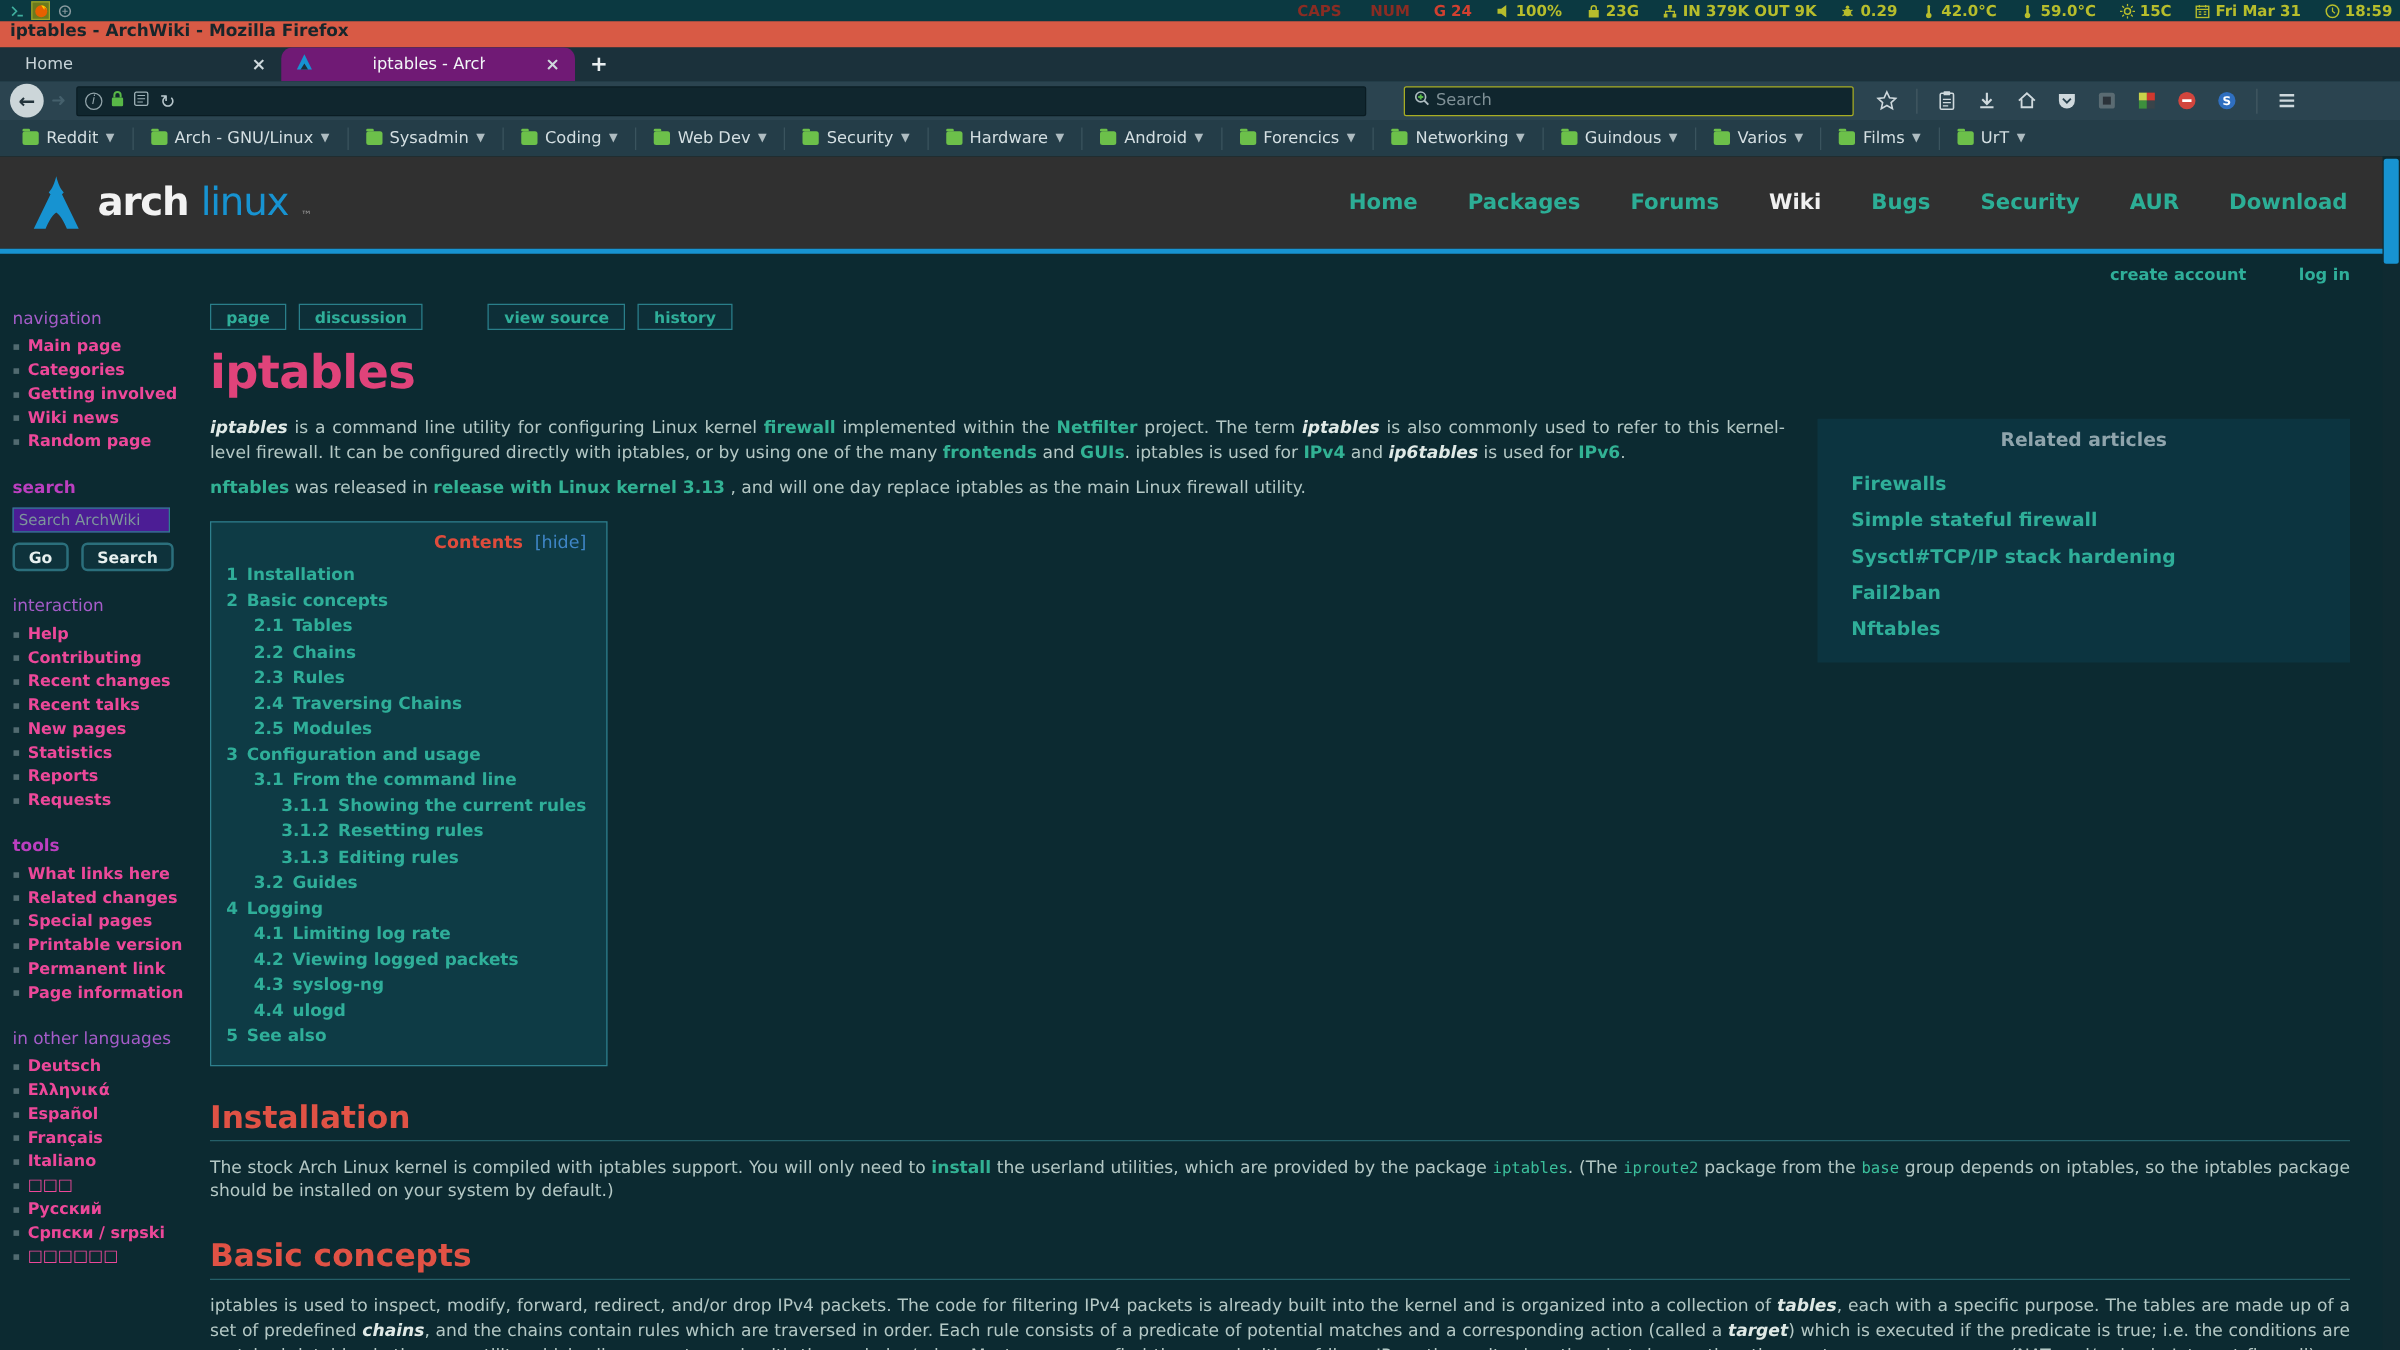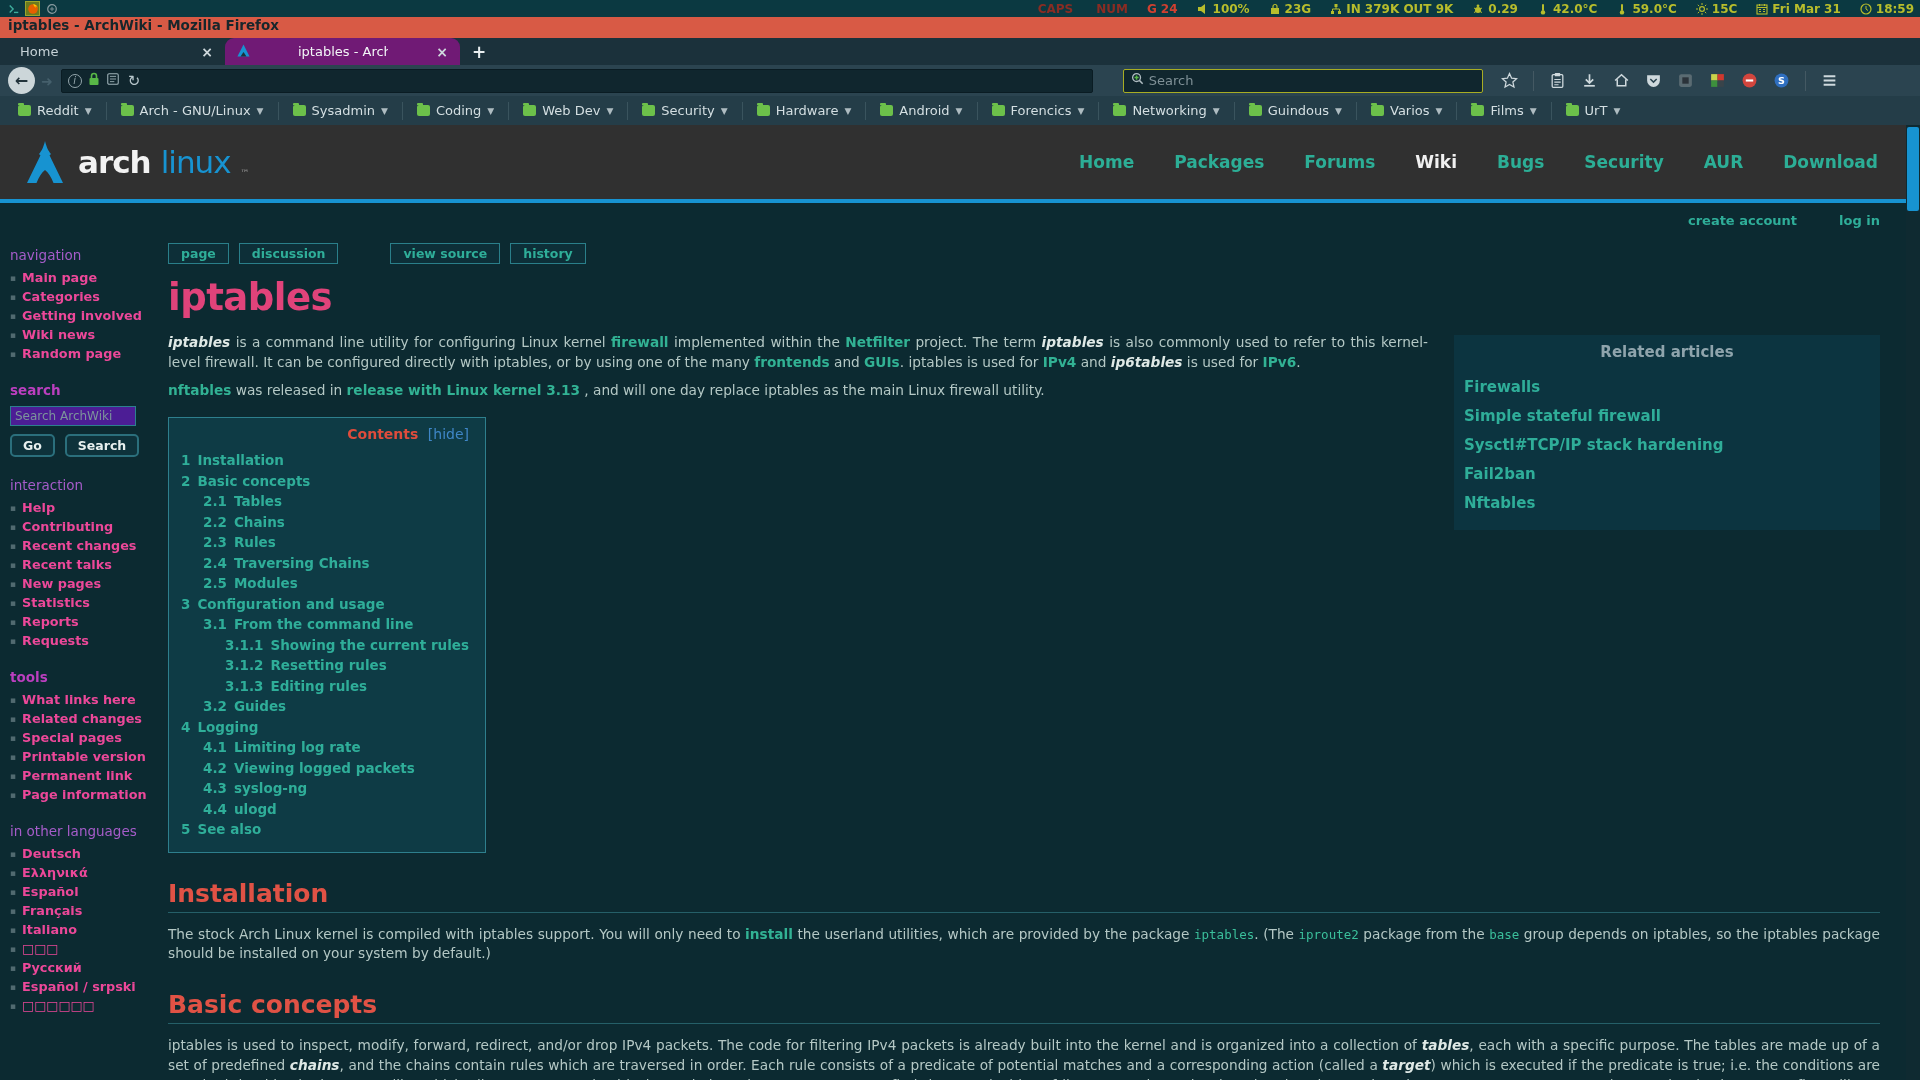--- a/index.html
+++ b/index.html
@@ -112,21 +112,21 @@
   .personal a { color:#2fae99; font-size:13px; font-weight:bold; text-decoration:none; }
   .article-tabs { display:flex; margin-top:28px; }
   .atab { border:1px solid #2a7f8a; color:#2fae99; font-size:12.5px; font-weight:bold;
     padding:2px 12px; margin-right:10px; background:#0d2f38; }
   .atab.gap { margin-left:42px; }
   h1.title { font-size:37px; font-weight:bold; color:#e0437a; margin:12px 0 14px 0; letter-spacing:-0.5px; }
 
   .related { float:right; width:426px; background:#0c3440; margin:2px 0 18px 26px; padding:8px 0 12px 0; }
   .related .r-title { text-align:center; color:#8fa4ac; font-weight:bold; font-size:15px; margin-bottom:12px; }
   .related a { display:block; color:#2fae99; font-weight:bold; font-size:15px; text-decoration:none;
-    padding:0 10px; line-height:29px; }
+    padding:0 27px; line-height:29px; }
 
   .content p { font-size:13.7px; color:#b4c8c5; line-height:1.44; margin:9px 0; text-align:justify; }
   .seg.link { color:#32b294; font-weight:bold; }
   .seg.bi { color:#dfe9e6; font-weight:bold; font-style:italic; }
   .seg.code { color:#3bbf9b; font-family:"DejaVu Sans Mono", monospace; font-size:12.5px; }
 
   .tocbox { display:table; background:#0e3b45; border:1px solid #2e7f8d; padding:8px 16px 12px 12px;
     margin:16px 0 22px 0; min-width:284px; }
   .toc-title { text-align:right; font-size:14px; margin-bottom:8px; }
   .toc-title .tword { color:#df4c3c; font-weight:bold; }
@@ -564,21 +564,21 @@
       <div class="sb-head">in other languages</div>
       <ul>
 
       <li><a href="#">Deutsch</a></li>
           <li><a href="#">Ελληνικά</a></li>
           <li><a href="#">Español</a></li>
           <li><a href="#">Français</a></li>
           <li><a href="#">Italiano</a></li>
           <li><a href="#">□□□</a></li>
           <li><a href="#">Русский</a></li>
-          <li><a href="#">Español / srpski</a></li>
+          <li><a href="#">Српски / srpski</a></li>
           <li><a href="#">□□□□□□</a></li>
         </ul>
     </div>
 
     <div class="content">
       <div class="personal">
 
       <a href="#">create account</a>
           <a href="#">log in</a>
         </div>

